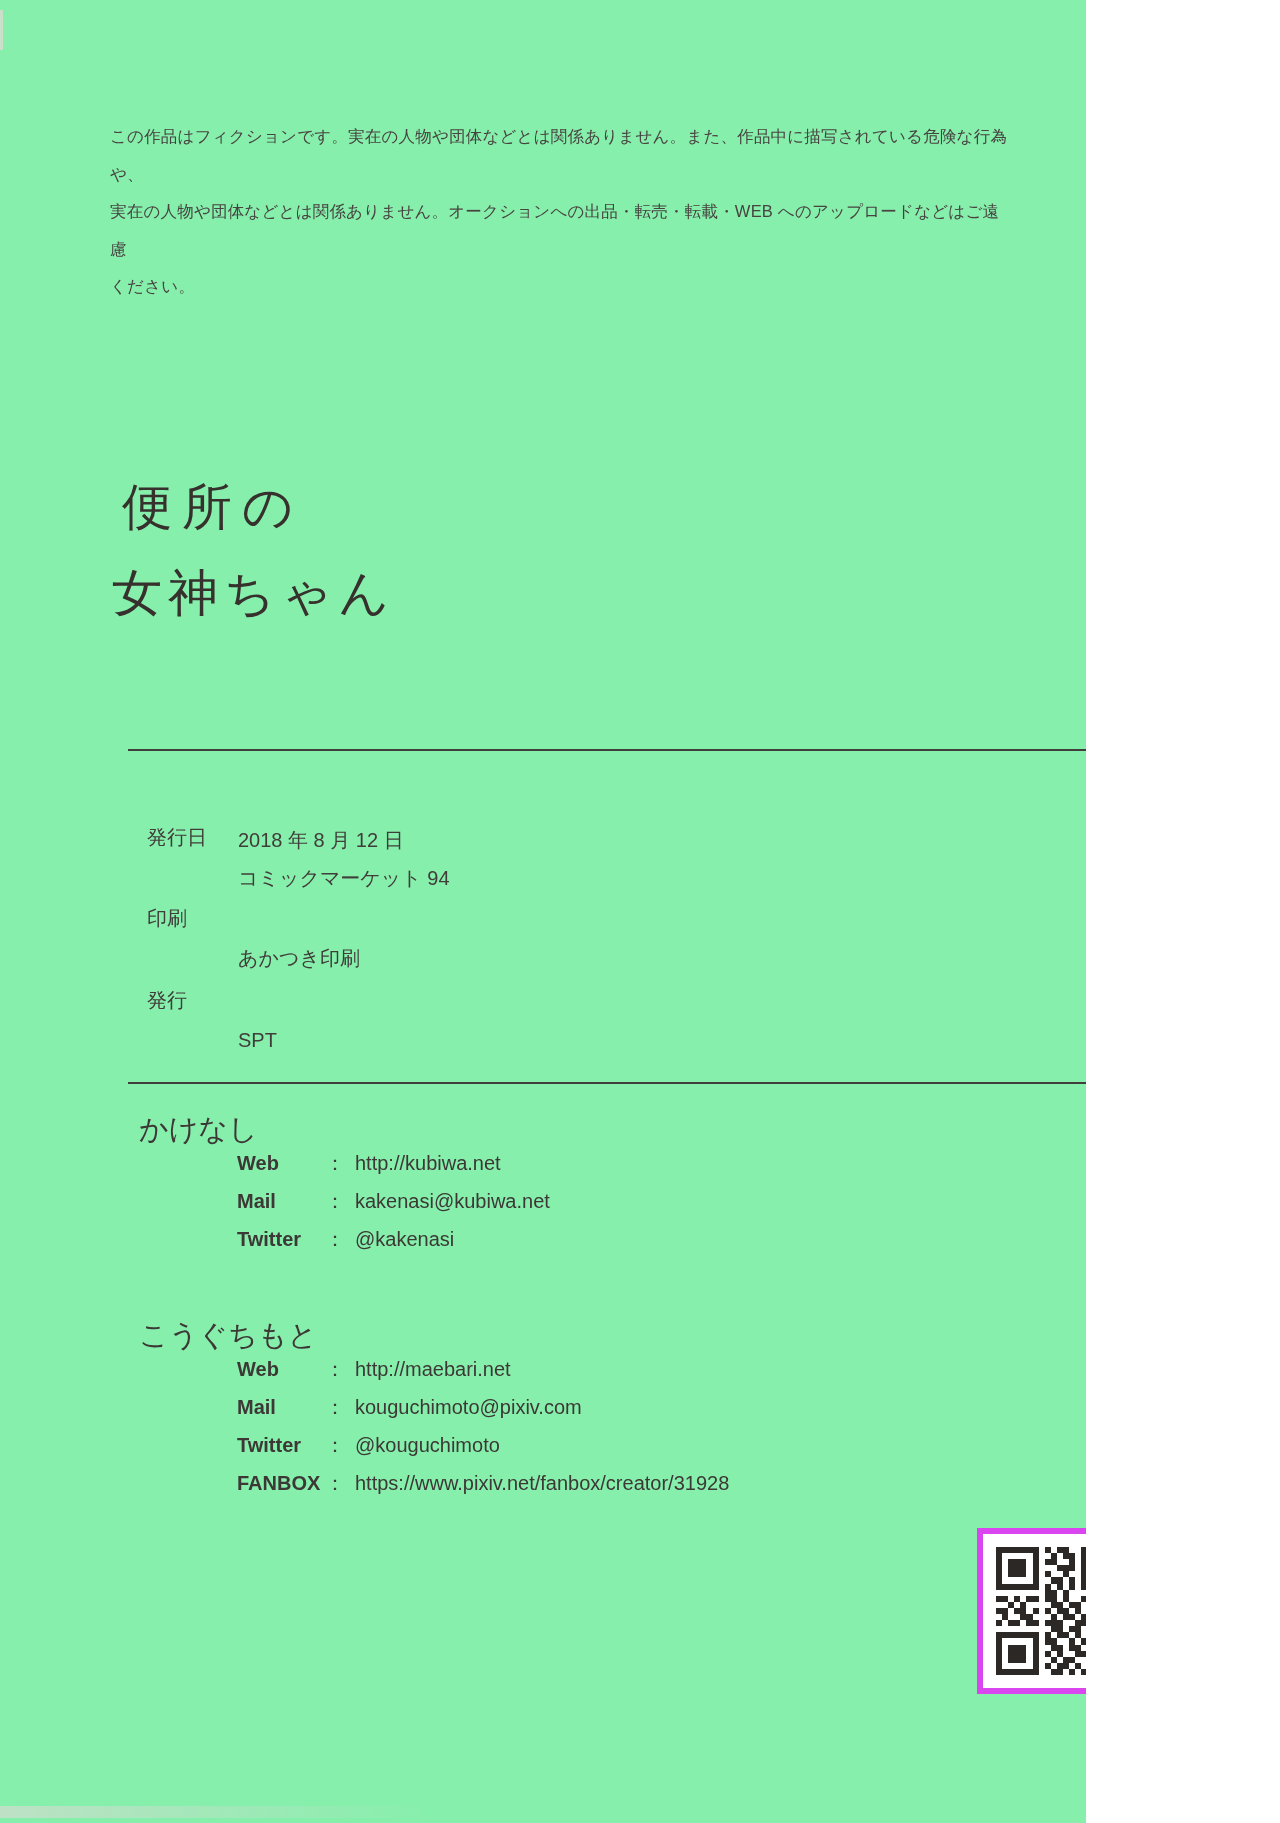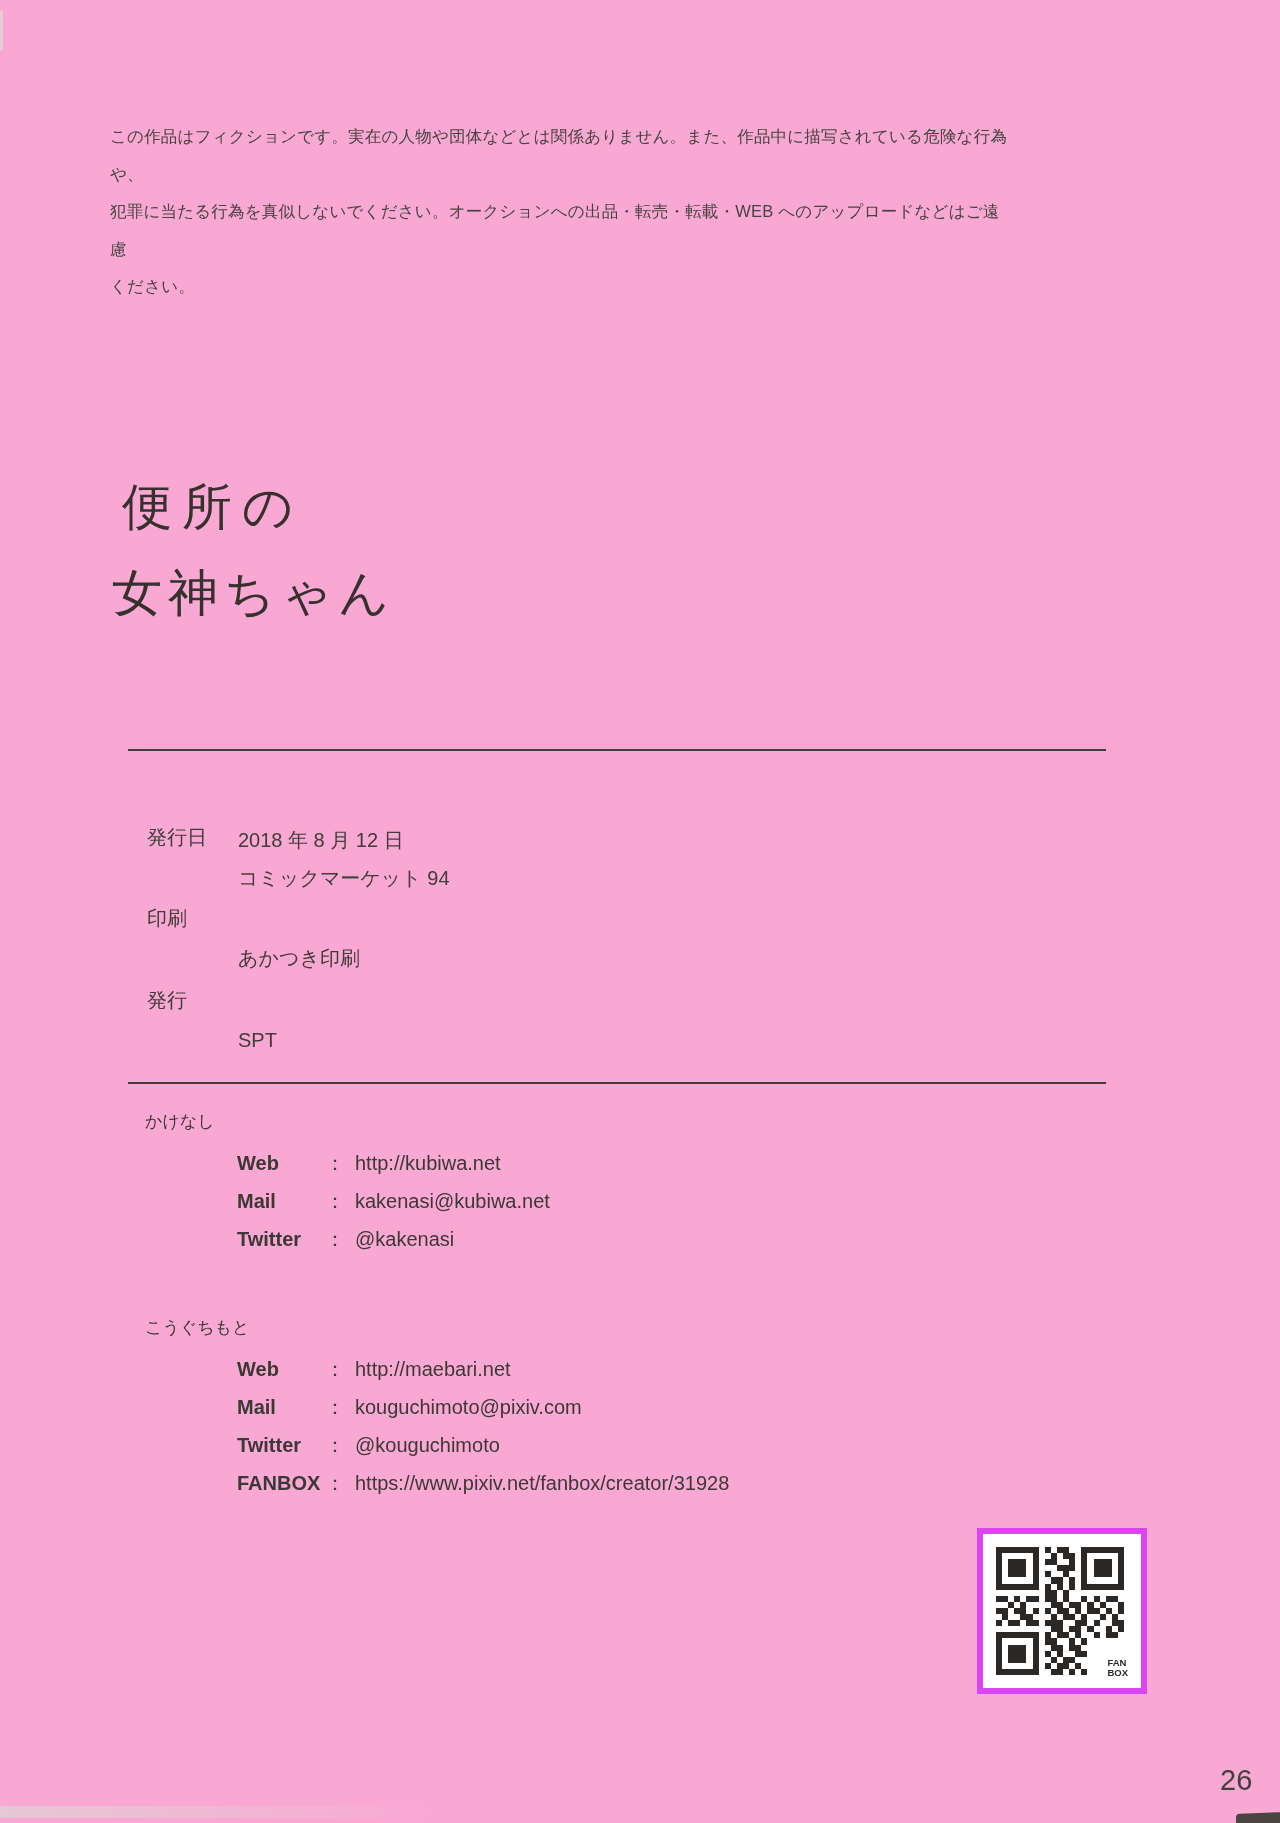--- a/index.html
+++ b/index.html
@@ -1,19 +1,19 @@
 <!DOCTYPE html>
 <html><head>
 <meta charset="utf-8">
 <style>
   html,body { margin:0; padding:0; background:#ffffff; }
   .page {
     position:relative;
-    width:1280px; height:1823px;
-    background:#f9a8d4;
+    width:1086px; height:1823px;
+    background:#86efac;
     overflow:hidden;
     font-family:"Liberation Sans", sans-serif;
     color:#3e3a37;
   }
   .abs { position:absolute; }
 
   
   .disclaimer {
     left:110px; top:118px; width:905px;
     font-size:16.5px; line-height:37.5px;
@@ -32,21 +32,21 @@
 
   .hr { left:128px; width:978px; height:2px; background:#413d3a; }
   .hr1 { top:749px; }
   .hr2 { top:1082px; }
 
   
   .pub { font-size:20px; line-height:28px; color:#403c39; white-space:nowrap; }
   .pub-label { left:147px; }
   .pub-value { left:238px; }
 
-  .heading { left:145px; font-size:17px; color:#3c3835; white-space:nowrap; }
+  .heading { left:139px; font-size:29px; color:#3c3835; white-space:nowrap; }
 
   .crow {
     left:237px; font-size:20px; color:#3c3835;
     display:flex; align-items:baseline; white-space:nowrap;
   }
   .clabel { display:inline-block; min-width:88px;font-weight:bold; }
   .ccolon { display:inline-block; margin-right:10px; }
 
   
   .qr-box {
@@ -85,21 +85,21 @@
     left:0; top:10px; width:3px; height:40px; background:#e7d8d4; opacity:.7;
   }
 </style>
 </head>
 <body>
 
 <div class="page">
 
   <div class="abs disclaimer">
     <div>この作品はフィクションです。実在の人物や団体などとは関係ありません。また、作品中に描写されている危険な行為や、</div>
-    <div>犯罪に当たる行為を真似しないでください。オークションへの出品・転売・転載・WEB へのアップロードなどはご遠慮</div>
+    <div>実在の人物や団体などとは関係ありません。オークションへの出品・転売・転載・WEB へのアップロードなどはご遠慮</div>
     <div>ください。</div>
   </div>
 
   <div class="abs title-line title-2">便所の</div>
   <div class="abs title-line title-3">女神ちゃん</div>
 
   <div class="abs hr hr1"></div>
 
   <div class="abs pub pub-label" style="top:823px">発行日</div>
   <div class="abs pub pub-value" style="top:826px">2018 年 8 月 12 日</div>

